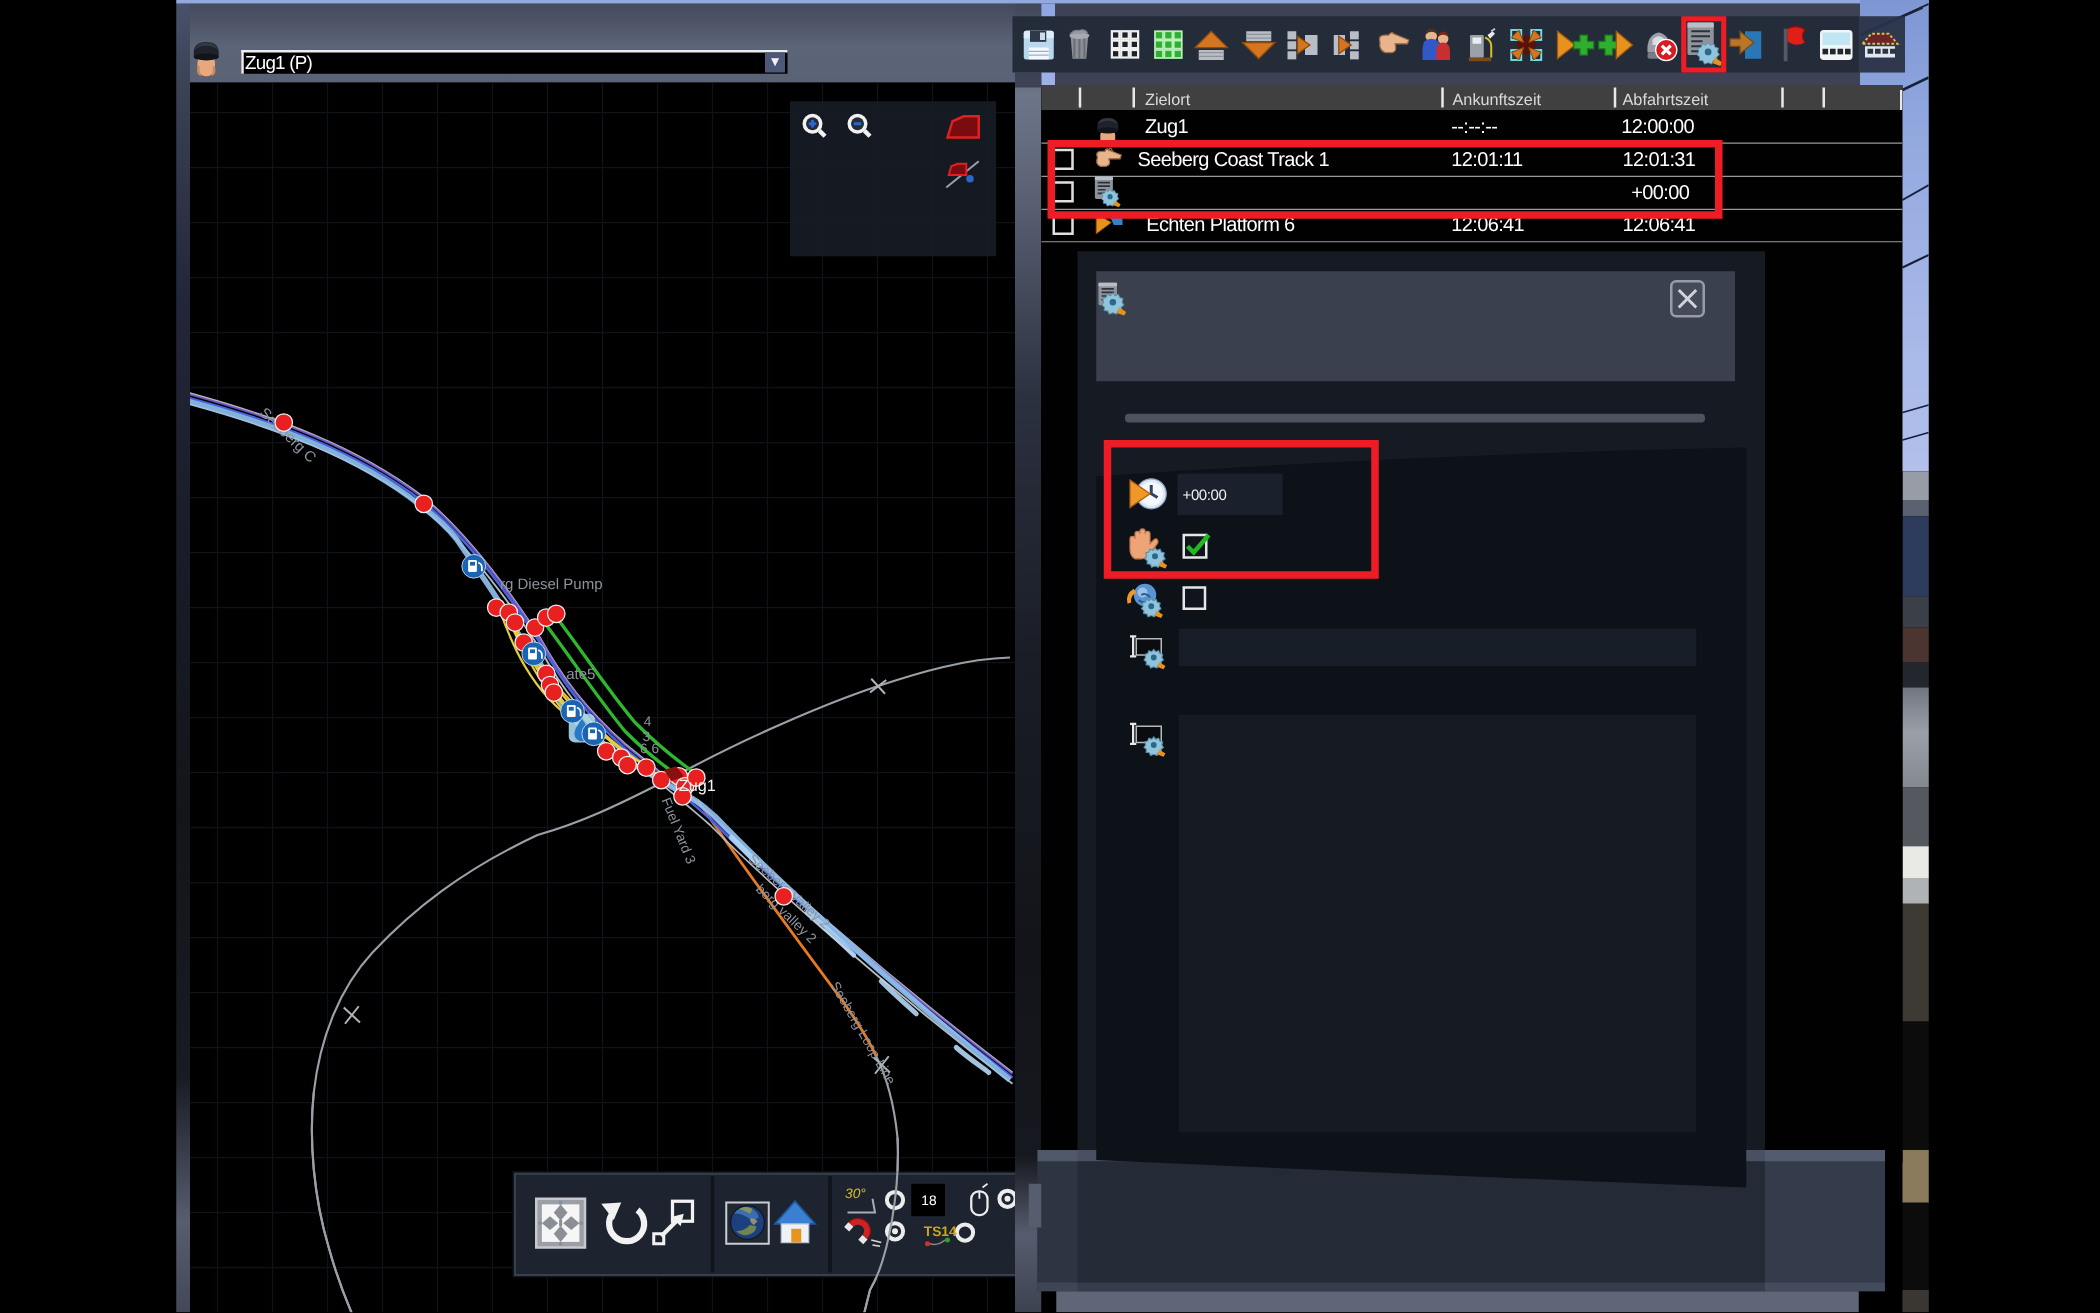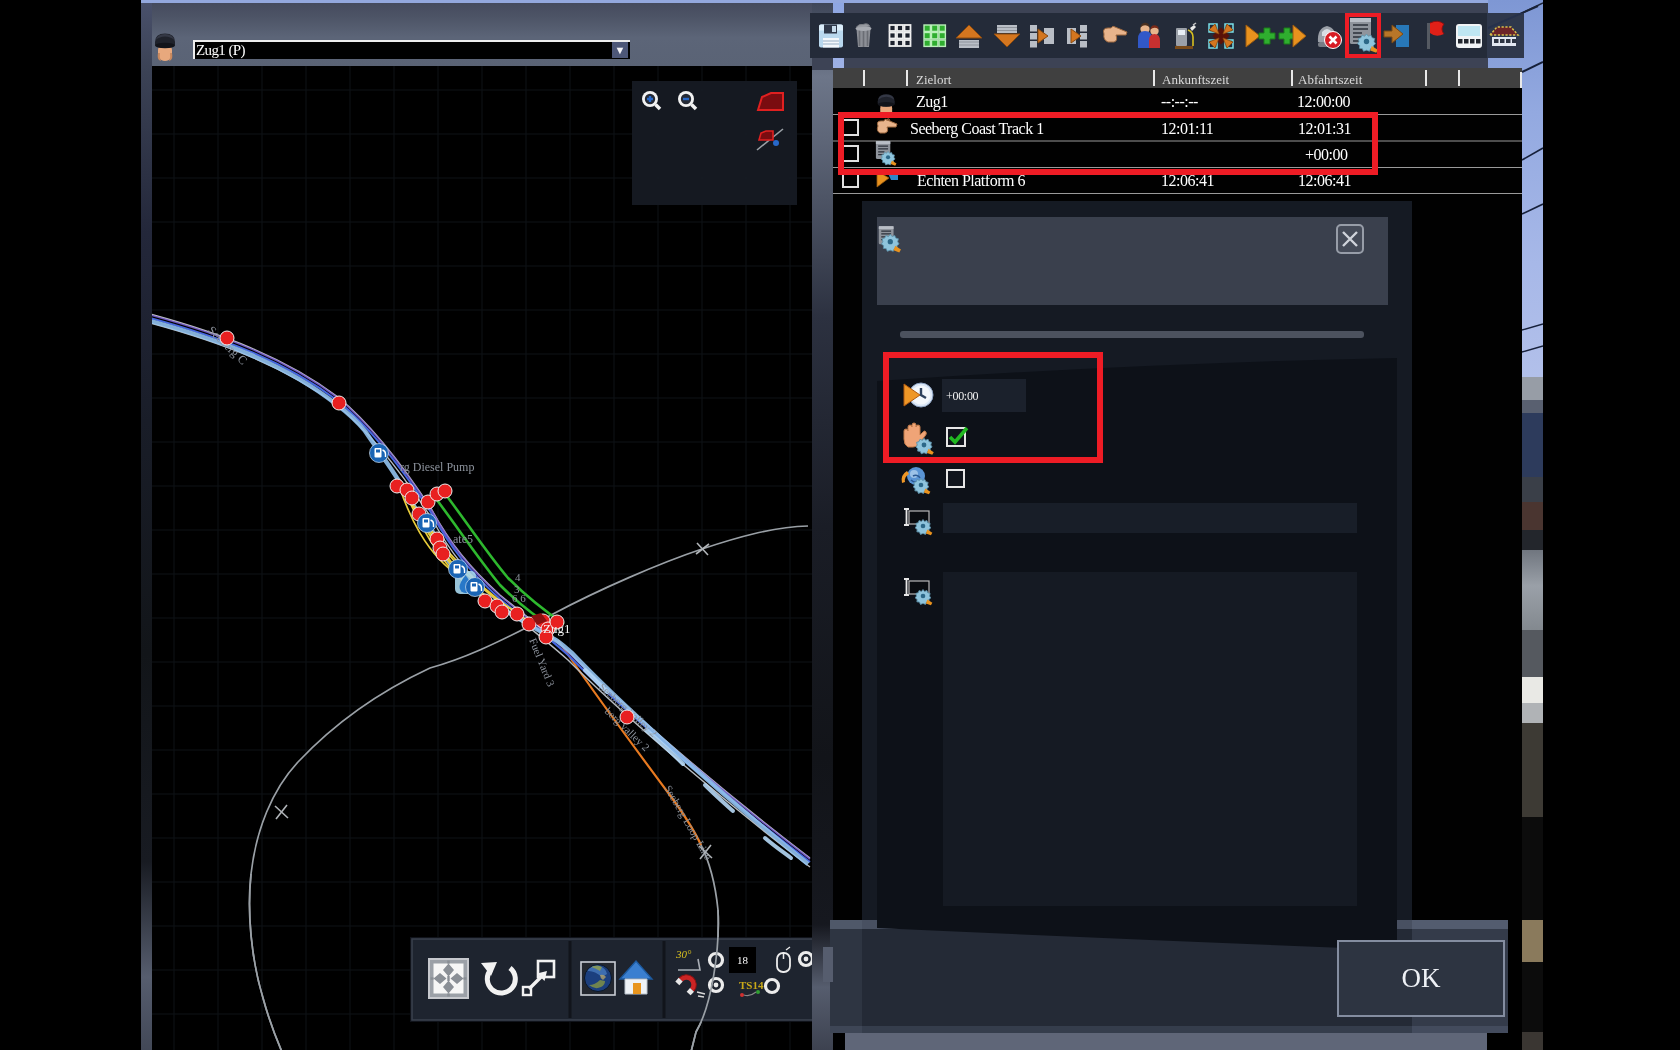--- a/index.html
+++ b/index.html
@@ -1,17 +1,17 @@
 <!DOCTYPE html>
 <html><head>
 <meta charset="utf-8">
 <style>
   html,body{margin:0;padding:0;background:#000;}
   #stage{position:relative;width:1680px;height:1050px;overflow:hidden;background:#000;
-    font-family:Liberation Serif, serif;}
+    font-family:Liberation Sans, sans-serif;}
   .abs{position:absolute;}
 </style>
 </head>
 <body>
 <div id="stage">
 
   <div class="abs" style="left:141px;top:0;width:1402px;height:3px;background:#93a8de;"></div>
 
   <div class="abs" style="left:141px;top:3px;width:11px;height:1047px;
     background:linear-gradient(180deg,#49506b 0%,#3c4356 6%,#23273a 22%,#191d28 40%,#121519 62%,#181b22 82%,#565d6e 93%,#424857 100%);"></div>
@@ -612,20 +612,18 @@
       <path d="M-11,-9 l5,0 m-2.5,0 l0,16 m-2.5,0 l5,0" stroke="#e8e8e8" stroke-width="1.8" fill="none"></path>
       <rect x="-6" y="-7" width="20" height="13" fill="#0a0c10" stroke="#b8b8b8" stroke-width="1.2"></rect>
       <g transform="translate(8,8) scale(0.72)">
         <path d="M0,-9 L2.2,-6.3 L5.4,-7.6 L6.7,-4.5 L9.9,-3.6 L9,0 L10.8,2.7 L8.1,4.9 L8.5,8.1 L4.9,8.5 L3.6,11.7 L0,10.3 L-3.6,11.7 L-4.9,8.5 L-8.5,8.1 L-8.1,4.9 L-10.8,2.7 L-9,0 L-9.9,-3.6 L-6.7,-4.5 L-5.4,-7.6 L-2.2,-6.3 Z" fill="#8ec4dc" stroke="#5a90a8" stroke-width="1.2"></path>
         <circle r="3.2" fill="#2c6888"></circle>
         <path d="M6,5 l7,4.5 -2,3.5 -7,-2.5 z" fill="#e8921e"></path>
       </g>
     </g>
   </svg>
 
-  <div class="abs" style="left:1337px;top:940px;width:168px;height:77px;background:#2d3441;border:2px solid #848da0;box-sizing:border-box;
-     color:#eef1f6;font-size:27px;text-align:center;line-height:73px;">OK</div>
 
   <div class="abs" style="left:1345px;top:13px;width:36px;height:45px;border:4px solid #ee1c25;box-sizing:border-box;"></div>
   <div class="abs" style="left:838px;top:112px;width:540px;height:63px;border:6px solid #ee1c25;box-sizing:border-box;"></div>
   <div class="abs" style="left:883px;top:352px;width:220px;height:111px;border:6px solid #ee1c25;box-sizing:border-box;"></div>
 
 </div>
 
 </body></html>

